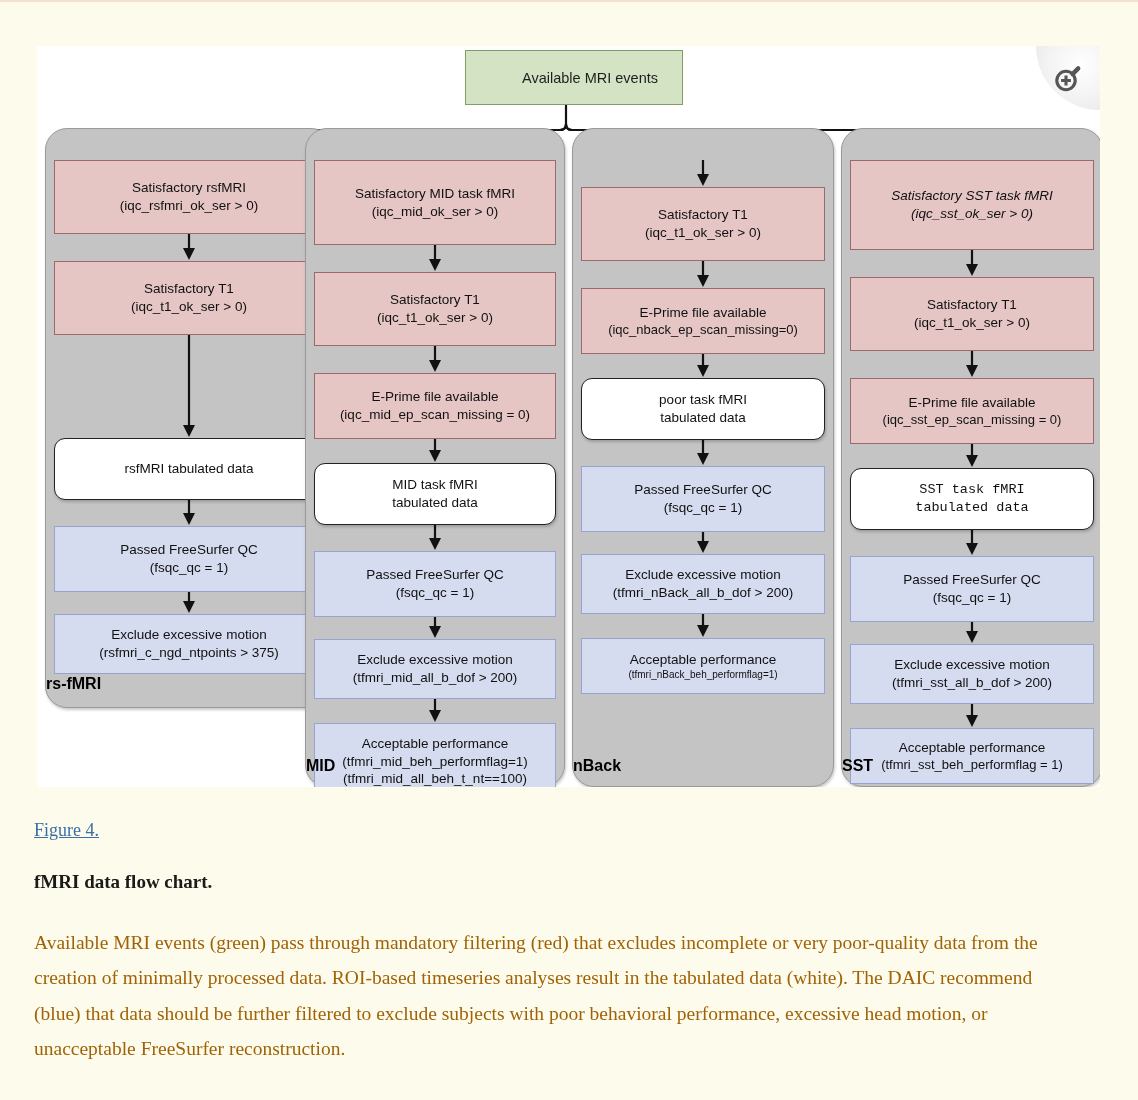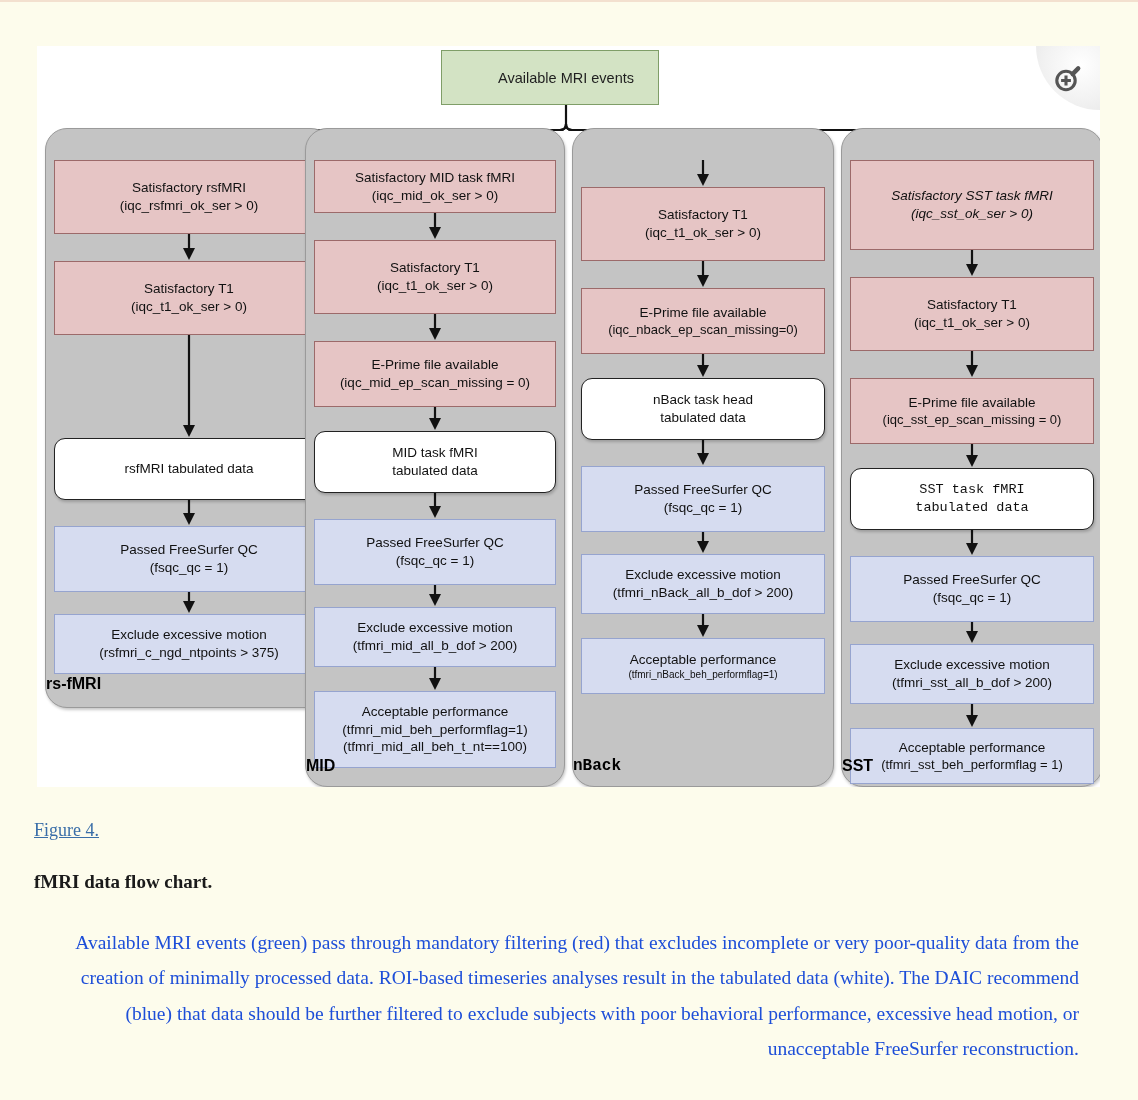--- a/index.html
+++ b/index.html
@@ -34,21 +34,21 @@
     border-bottom-left-radius:64px;
     display:flex;align-items:center;justify-content:center;
   }
   .magnifier svg{display:block;}
 
   
   .flow{position:absolute;left:0;top:0;width:1063px;height:741px;}
 
   .green-box{
     position:absolute;
-    left:404px;top:4px;
+    left:428px;top:4px;
     width:218px;height:55px;
     background:#d3e3c4;
     border:1px solid #7f9e68;
     box-sizing:border-box;
     display:flex;align-items:center;justify-content:center;
     font-family:"Liberation Sans", sans-serif;
     font-size:14.5px;color:#1f1f1f;
     text-align:center;
     padding-left:32px;
   }
@@ -127,23 +127,22 @@
     font-family:"Liberation Serif", serif;
     font-weight:bold;
     font-size:19px;
     color:#1a1a1a;
   }
   .fig-body{
     margin-top:32px;
     font-family:"Liberation Serif", serif;
     font-size:19.5px;
     line-height:1.82;
-    color:#1d4ed8;
+    color:#a16207;
     max-width:1045px;
-    text-align:right;
   }
 </style>
 </head>
 <body>
 
 <div class="page">
 
   <div class="figure-panel">
 
     <div class="flow">
@@ -222,21 +221,21 @@
             <div class="l1">Exclude excessive motion</div>
             <div class="l2">(rsfmri_c_ngd_ntpoints &gt; 375)</div>
           </div>
         </div>
         <div class="col-label" style="bottom:14px;">rs-fMRI</div>
       </div>
 
       <div class="col" style="left:268px;top:82px;width:260px;height:659px;">
         <div class="col-inner" style="top:31px;">
 
-          <div class="node red" style="height:53px;">
+          <div class="node red" style="height:85px;">
             <div class="l1">Satisfactory MID task fMRI</div>
             <div class="l2">(iqc_mid_ok_ser &gt; 0)</div>
           </div>
           <div class="arrow-v" style="--h:27px;height:27px;">
             <svg width="14" height="27" viewBox="0 0 14 27">
                 <path d="M7,0 L7,18" stroke="#111" stroke-width="2.2" fill="none"></path>
                 <path d="M7,26 L1,14 L13,14 z" fill="#111"></path>
               </svg>
           </div>
 
@@ -330,21 +329,21 @@
             <div class="l2" style="font-size:13px;">(iqc_nback_ep_scan_missing=0)</div>
           </div>
           <div class="arrow-v" style="--h:24px;height:24px;">
             <svg width="14" height="24" viewBox="0 0 14 24">
                 <path d="M7,0 L7,15" stroke="#111" stroke-width="2.2" fill="none"></path>
                 <path d="M7,23 L1,11 L13,11 z" fill="#111"></path>
               </svg>
           </div>
 
           <div class="node white" style="height:62px;">
-            <div class="l1">nBack task head</div>
+            <div class="l1">poor task fMRI</div>
             <div class="l2">tabulated data</div>
           </div>
           <div class="arrow-v" style="--h:26px;height:26px;">
             <svg width="14" height="26" viewBox="0 0 14 26">
                 <path d="M7,0 L7,17" stroke="#111" stroke-width="2.2" fill="none"></path>
                 <path d="M7,25 L1,13 L13,13 z" fill="#111"></path>
               </svg>
           </div>
 
           <div class="node blue" style="height:66px;">
@@ -367,21 +366,21 @@
                 <path d="M7,0 L7,15" stroke="#111" stroke-width="2.2" fill="none"></path>
                 <path d="M7,23 L1,11 L13,11 z" fill="#111"></path>
               </svg>
           </div>
 
           <div class="node blue" style="height:56px;">
             <div class="l1">Acceptable performance</div>
             <div class="l2" style="font-size:10px;">(tfmri_nBack_beh_performflag=1)</div>
           </div>
         </div>
-        <div class="col-label" style="bottom:11px;font-family:Liberation Mono, monospace;">nBack</div>
+        <div class="col-label" style="bottom:11px;">nBack</div>
       </div>
 
       <div class="col" style="left:804px;top:82px;width:262px;height:659px;">
         <div class="col-inner" style="top:31px;">
 
           <div class="node red" style="height:90px;font-style:italic;">
             <div class="l1">Satisfactory SST task fMRI</div>
             <div class="l2">(iqc_sst_ok_ser &gt; 0)</div>
           </div>
           <div class="arrow-v" style="--h:27px;height:27px;">

